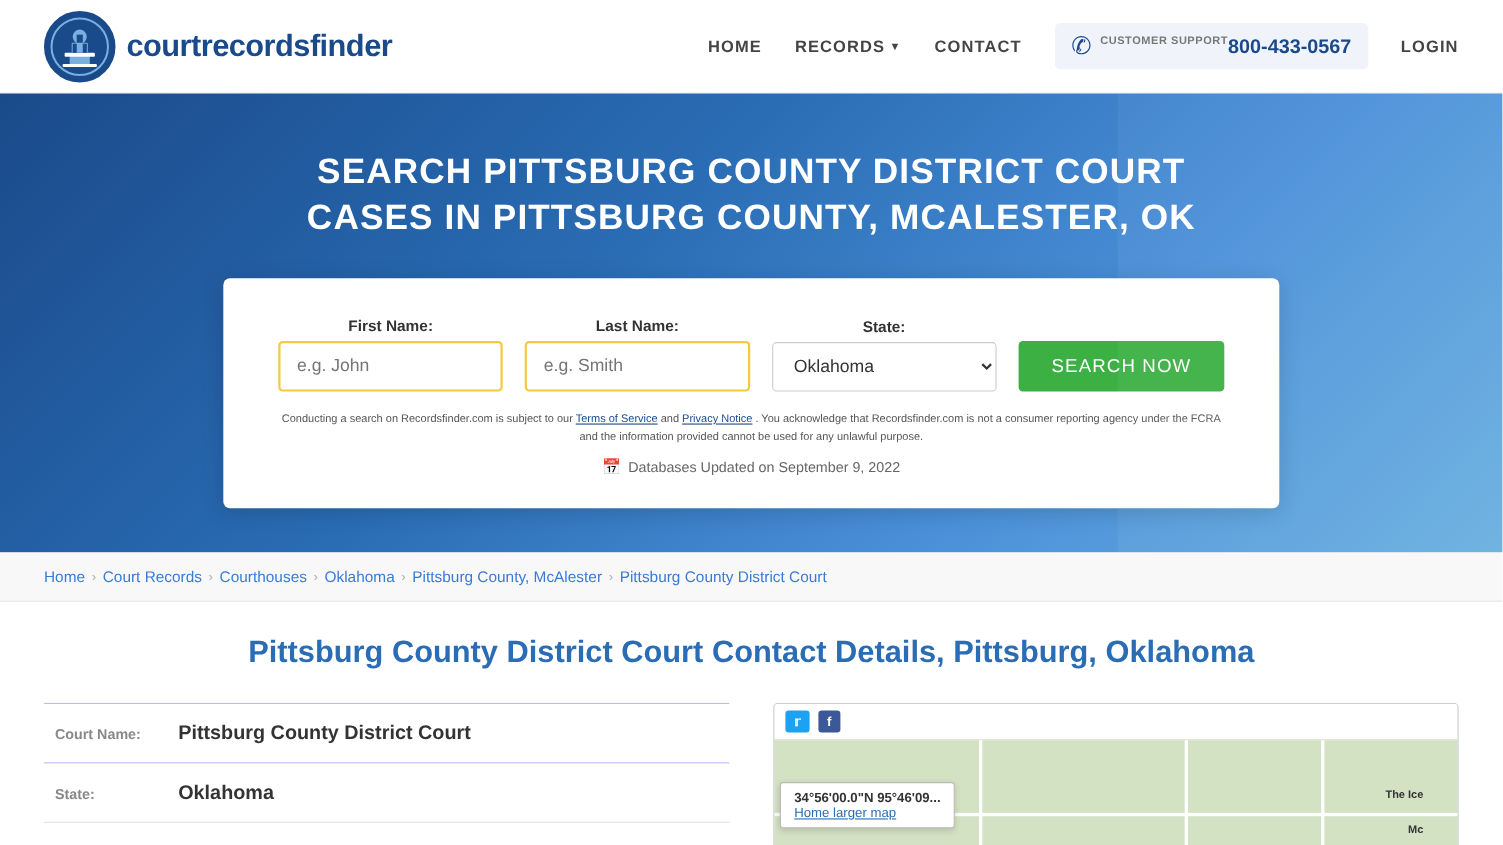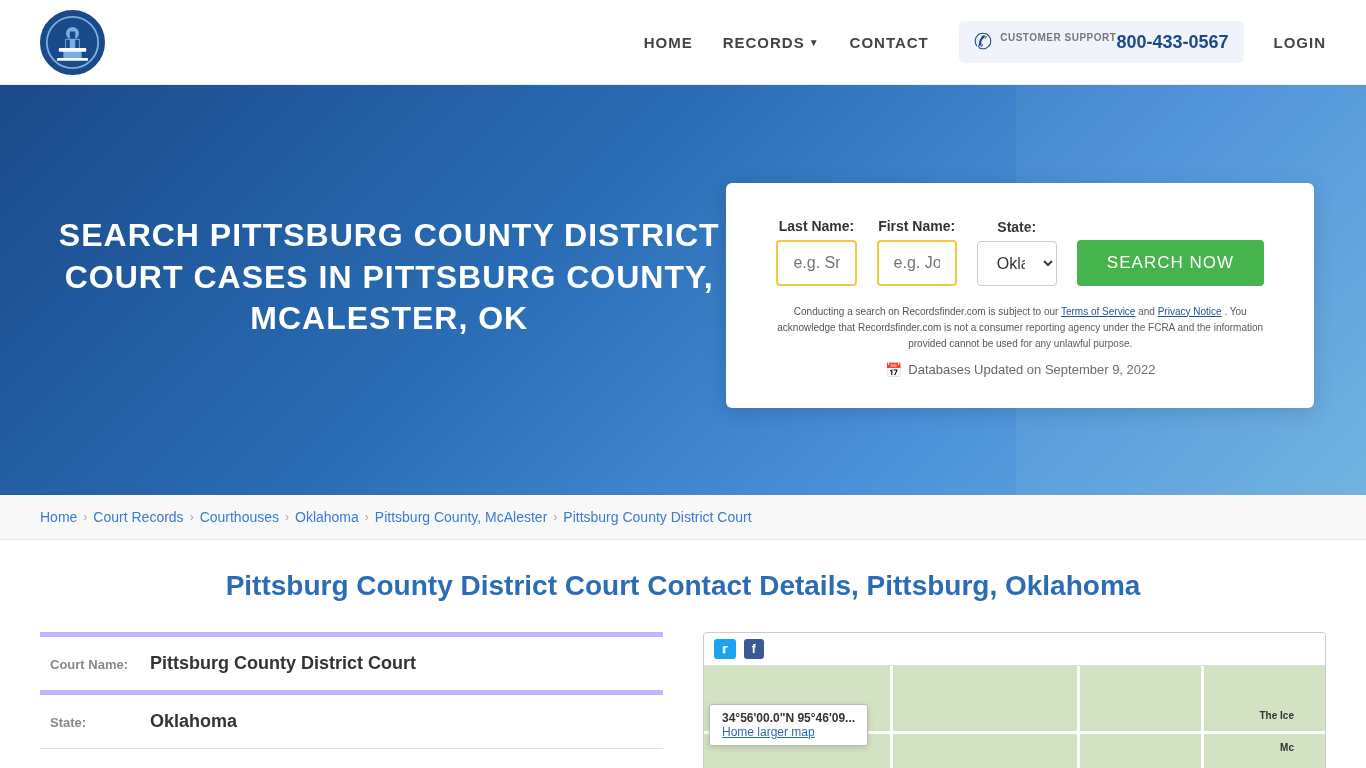--- a/index.html
+++ b/index.html
@@ -98,26 +98,26 @@
       font-size: 15px;
       font-weight: 700;
       color: #444;
       letter-spacing: 1px;
       cursor: pointer;
     }
 
     
     .hero {
       background: linear-gradient(135deg, #1a4a8a 0%, #2a6db5 40%, #4a90d9 70%, #6ab0e0 100%);
-      padding: 50px 52px 40px;
+      padding: 50px 40px 40px;
       text-align: center;
       position: relative;
       min-height: 410px;
       display: flex;
-      flex-direction: row;
+      flex-direction: column;
       align-items: center;
     }
     .hero-bg-overlay {
       position: absolute;
       right: 0;
       top: 0;
       width: 350px;
       height: 100%;
       background: rgba(255,255,255,0.05);
       pointer-events: none;
@@ -256,25 +256,25 @@
     }
     .details-layout {
       display: flex;
       gap: 40px;
     }
     .details-table {
       flex: 1;
       max-width: 650px;
     }
     .detail-row {
-      border-top: 5px solid #c4b5fd;
+      border-top: 1px solid #c4b5fd;
       padding: 16px 10px;
       display: flex;
       align-items: baseline;
-      gap: 0;
+      gap: 12px;
     }
     .detail-row:last-child {
       border-bottom: 1px solid #e0e0e0;
     }
     .detail-label {
       font-size: 13px;
       color: #888;
       font-weight: 600;
       min-width: 100px;
       flex-shrink: 0;
@@ -378,20 +378,23 @@
         <rect x="20" y="38" width="20" height="10" fill="#7ab0e0" rx="1"></rect>
         <rect x="15" y="36" width="30" height="4" fill="#fff" rx="1"></rect>
         <rect x="22" y="26" width="16" height="10" fill="#7ab0e0" rx="1"></rect>
         <circle cx="30" cy="20" r="7" fill="#7ab0e0"></circle>
         <rect x="13" y="47" width="34" height="3" fill="#fff" rx="1"></rect>
         <rect x="27" y="18" width="6" height="8" fill="#1a4a8a"></rect>
         <rect x="23" y="27" width="4" height="9" fill="#1a4a8a"></rect>
         <rect x="33" y="27" width="4" height="9" fill="#1a4a8a"></rect>
       </svg>
     </div>
+    <div class="logo-text">
+      <span>courtrecords</span><span>finder</span>
+    </div>
   </div>
 
   <nav class="nav">
     <span class="nav-item">HOME</span>
     <span class="nav-item nav-records">
       <span>RECORDS</span>
       <span class="chevron-down">▼</span>
     </span>
     <span class="nav-item">CONTACT</span>
     <div class="support-area">
@@ -404,27 +407,27 @@
     <span class="nav-item login-btn">LOGIN</span>
   </nav>
 </header>
 
 <section class="hero">
   <div class="hero-bg-overlay"></div>
   <h1 class="hero-title">SEARCH PITTSBURG COUNTY DISTRICT COURT CASES IN PITTSBURG COUNTY, MCALESTER, OK</h1>
 
   <div class="search-card">
     <div class="search-fields">
+      <div class="field-group first-name">
+        <label>First Name:</label>
+        <input class="search-input" type="text" placeholder="e.g. John" style="">
+      </div>
       <div class="field-group last-name">
         <label>Last Name:</label>
         <input class="search-input" type="text" placeholder="e.g. Smith" style="">
-      </div>
-      <div class="field-group first-name">
-        <label>First Name:</label>
-        <input class="search-input" type="text" placeholder="e.g. John" style="">
       </div>
       <div class="field-group state">
         <label>State:</label>
         <select class="state-select" id="state-select"><option value="Alabama">Alabama</option><option value="Alaska">Alaska</option><option value="Arizona">Arizona</option><option value="Arkansas">Arkansas</option><option value="California">California</option><option value="Colorado">Colorado</option><option value="Connecticut">Connecticut</option><option value="Delaware">Delaware</option><option value="Florida">Florida</option><option value="Georgia">Georgia</option><option value="Hawaii">Hawaii</option><option value="Idaho">Idaho</option><option value="Illinois">Illinois</option><option value="Indiana">Indiana</option><option value="Iowa">Iowa</option><option value="Kansas">Kansas</option><option value="Kentucky">Kentucky</option><option value="Louisiana">Louisiana</option><option value="Maine">Maine</option><option value="Maryland">Maryland</option><option value="Massachusetts">Massachusetts</option><option value="Michigan">Michigan</option><option value="Minnesota">Minnesota</option><option value="Mississippi">Mississippi</option><option value="Missouri">Missouri</option><option value="Montana">Montana</option><option value="Nebraska">Nebraska</option><option value="Nevada">Nevada</option><option value="New Hampshire">New Hampshire</option><option value="New Jersey">New Jersey</option><option value="New Mexico">New Mexico</option><option value="New York">New York</option><option value="North Carolina">North Carolina</option><option value="North Dakota">North Dakota</option><option value="Ohio">Ohio</option><option value="Oklahoma" selected="">Oklahoma</option><option value="Oregon">Oregon</option><option value="Pennsylvania">Pennsylvania</option><option value="Rhode Island">Rhode Island</option><option value="South Carolina">South Carolina</option><option value="South Dakota">South Dakota</option><option value="Tennessee">Tennessee</option><option value="Texas">Texas</option><option value="Utah">Utah</option><option value="Vermont">Vermont</option><option value="Virginia">Virginia</option><option value="Washington">Washington</option><option value="West Virginia">West Virginia</option><option value="Wisconsin">Wisconsin</option><option value="Wyoming">Wyoming</option></select>
       </div>
       <button class="search-btn">SEARCH NOW</button>
     </div>
     <div class="search-disclaimer">
       <span>Conducting a search on Recordsfinder.com is subject to our </span>
       <a>Terms of Service</a>

